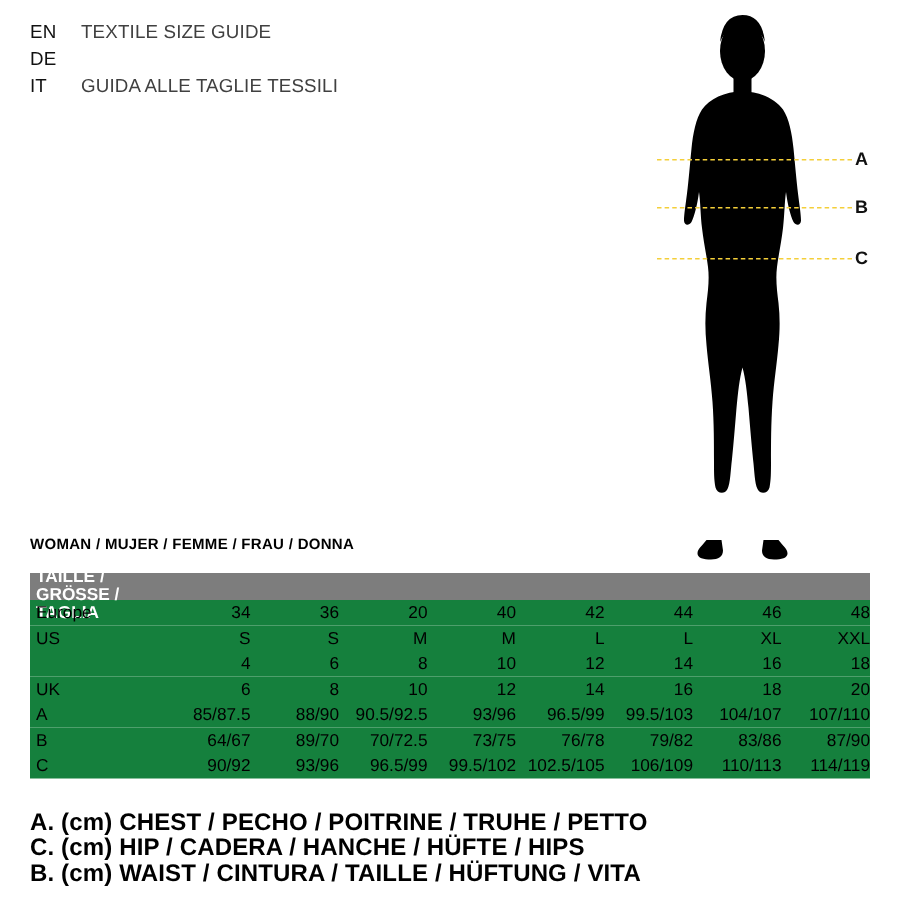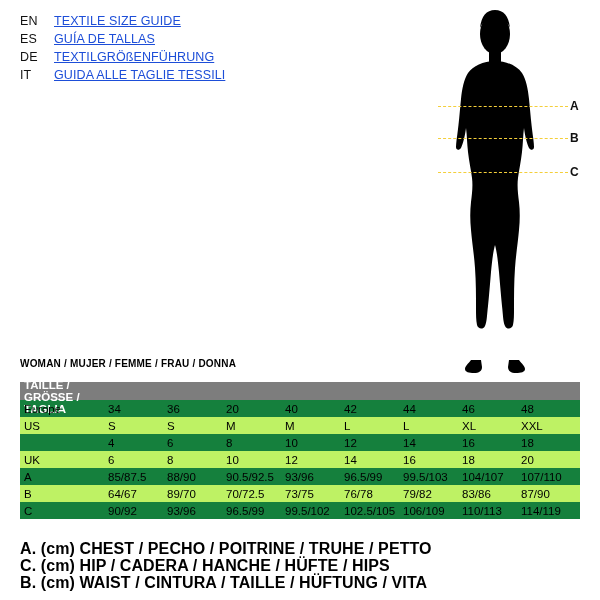--- a/index.html
+++ b/index.html
@@ -35,22 +35,21 @@
     height: 18px;
     font-size: 12.5px;
     letter-spacing: 0.1px;
   }
   .lang-code {
     width: 34px;
     flex: 0 0 34px;
     color: #111;
   }
   .lang-text {
-    color: #1d4ed8;
-    text-decoration: underline;
+    color: #404040;
   }
 
   
   .figure-wrap {
     position: absolute;
     left: 400px;
     top: 8px;
     width: 190px;
     height: 370px;
   }
@@ -103,31 +102,31 @@
   .trow.head {
     background: #7d7d7d;
     color: #ffffff;
     font-weight: bold;
     height: 18px;
   }
   .trow.shade {
     background: #15803d;
   }
   .trow.plain {
-    background: #bef264;
+    background: #15803d;
   }
   .cell-label {
     flex: 0 0 88px;
     padding-left: 4px;
     box-sizing: border-box;
     text-align: left;
   }
   .cell {
     flex: 1 1 0;
-    text-align: left;
+    text-align: right;
     box-sizing: border-box;
   }
   .head .cell-label {
     padding-left: 4px;
   }
 
   
   .notes {
     position: absolute;
     left: 20px;
@@ -145,26 +144,21 @@
 <body>
 
 <div class="page">
 
   <div class="langs">
     <div class="lang-row">
       <span class="lang-code">EN</span>
       <span class="lang-text">TEXTILE SIZE GUIDE</span>
     </div>
     <div class="lang-row">
-      <span class="lang-code">ES</span>
-      <span class="lang-text">GUÍA DE TALLAS</span>
-    </div>
-    <div class="lang-row">
       <span class="lang-code">DE</span>
-      <span class="lang-text">TEXTILGRÖßENFÜHRUNG</span>
     </div>
     <div class="lang-row">
       <span class="lang-code">IT</span>
       <span class="lang-text">GUIDA ALLE TAGLIE TESSILI</span>
     </div>
   </div>
 
   <div class="figure-wrap">
     <svg class="figure-svg" viewBox="0 0 130 370">
       <g fill="#000000">

